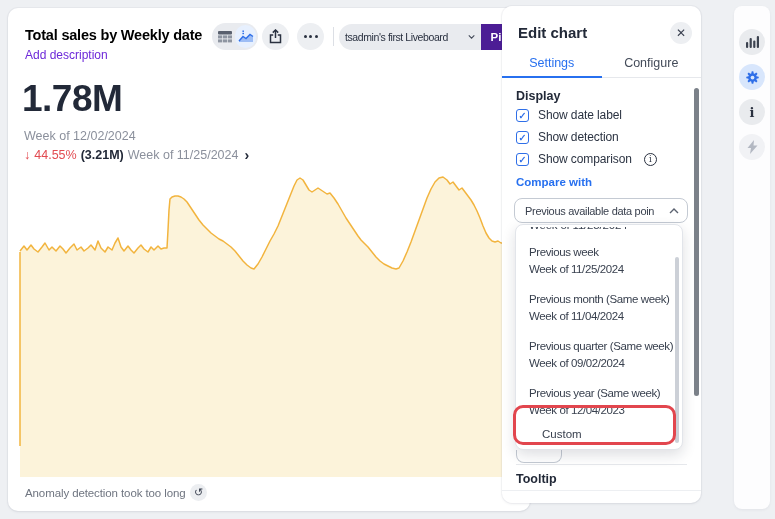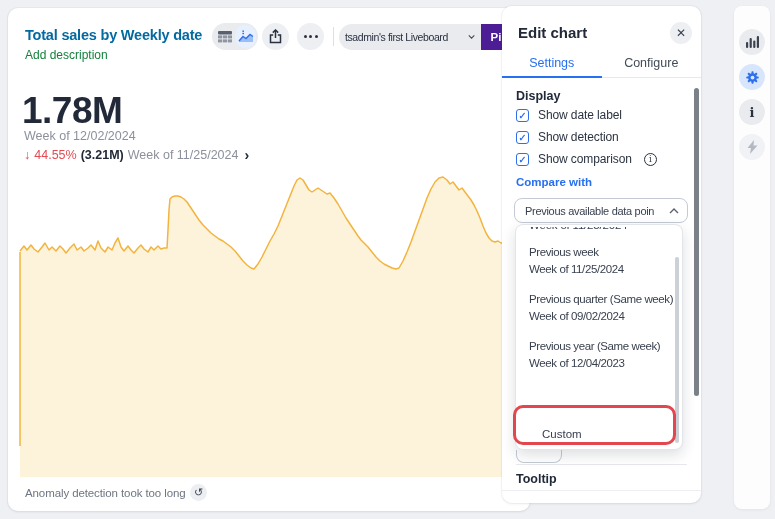--- a/index.html
+++ b/index.html
@@ -3,37 +3,37 @@
 <meta charset="utf-8">
 <style>
   * { margin:0; padding:0; box-sizing:border-box; }
   html,body { width:775px; height:519px; }
   body { font-family:"Liberation Sans", sans-serif; background:#eef0f3; position:relative; overflow:hidden; }
   .stage { position:absolute; inset:0; }
   .card { position:absolute; background:#fff; border-radius:10px; box-shadow:0 1px 3px rgba(30,40,60,.08), 0 0 0 1px rgba(30,40,60,.03); }
 
   
   .main-card { left:8px; top:8px; width:522px; height:503px; }
-  .chart-title { position:absolute; left:17px; top:19px; font-size:14.5px; font-weight:700; color:#0369a1; letter-spacing:-.2px; white-space:nowrap; }
-  .add-desc { position:absolute; left:17px; top:40px; font-size:12px; color:#15803d; }
+  .chart-title { position:absolute; left:17px; top:19px; font-size:14.5px; font-weight:700; color:#000000; letter-spacing:-.2px; white-space:nowrap; }
+  .add-desc { position:absolute; left:17px; top:40px; font-size:12px; color:#6d28d9; }
 
   .segment { position:absolute; left:204px; top:15px; width:46px; height:27px; background:#e9ebef; border-radius:14px; display:flex; align-items:center; padding:2px; }
   .seg { width:23px; height:23px; border:none; background:transparent; border-radius:12px; display:flex; align-items:center; justify-content:center; cursor:pointer; }
   .seg.active { background:#e7f0fe; }
   .circle-btn { position:absolute; width:27px; height:27px; border-radius:50%; border:none; background:#edeff2; display:flex; align-items:center; justify-content:center; cursor:pointer; }
   .share-btn { left:254px; top:15px; }
   .more-btn { left:289px; top:15px; }
   .dots { display:flex; gap:2.5px; }
   .dots i { width:3px; height:3px; border-radius:50%; background:#2a3140; }
   .vdiv { position:absolute; left:325px; top:19px; width:1px; height:19px; background:#dcdfe5; }
   .pill { position:absolute; left:331px; top:16px; height:26px; display:flex; }
   .pill-left { height:26px; width:142px; background:#e9ebef; border:none; border-radius:13px 0 0 13px; display:flex; align-items:center; justify-content:center; gap:20px; font-size:10.5px; letter-spacing:-.4px; color:#2a3140; cursor:pointer; white-space:nowrap; overflow:hidden; padding:0 6px; font-family:inherit; }
   .pill-pin { height:26px; width:37px; background:#4c1d95; color:#fff; border:none; border-radius:0 13px 13px 0; font-size:11.5px; font-weight:600; cursor:pointer; font-family:inherit; }
 
-  .kpi-value { position:absolute; left:14px; top:70px; font-size:37px; font-weight:700; color:#222938; letter-spacing:-.5px;margin-top:12px; }
+  .kpi-value { position:absolute; left:14px; top:70px; font-size:37px; font-weight:700; color:#222938; letter-spacing:-.5px; }
   .kpi-date { position:absolute; left:16px; top:121px; font-size:12.5px; color:#8b909c; }
   .kpi-cmp { position:absolute; left:16px; top:139px; font-size:12.5px; display:flex; align-items:center; gap:4px; white-space:nowrap; }
   .red { color:#e24b51; }
   .bold-dark { color:#222938; font-weight:700; }
   .gray { color:#8b909c; }
   .chev-right { color:#222938; font-weight:700; font-size:14px; margin-left:2px; cursor:pointer; }
 
   .spark-svg { position:absolute; left:0; top:0; width:522px; height:503px; pointer-events:none; }
 
   .anomaly { position:absolute; left:17px; top:479px; font-size:11.5px; letter-spacing:-.1px; color:#6f7580; }
@@ -203,20 +203,24 @@
 
     <div class="menu">
       <div class="opt-clipped">
         <span>Week of 11/25/2024</span>
       </div>
       <div class="opt">
         <div class="opt-title">Previous week</div>
         <div class="opt-sub">Week of 11/25/2024</div>
       </div>
       <div class="opt">
+        <div class="opt-title">Previous month (Same week)</div>
+        <div class="opt-sub">Week of 11/04/2024</div>
+      </div>
+      <div class="opt">
         <div class="opt-title">Previous quarter (Same week)</div>
         <div class="opt-sub">Week of 09/02/2024</div>
       </div>
       <div class="opt">
         <div class="opt-title">Previous year (Same week)</div>
         <div class="opt-sub">Week of 12/04/2023</div>
       </div>
       <div class="opt-custom">Custom</div>
       <div class="menu-scroll"></div>
     </div>

